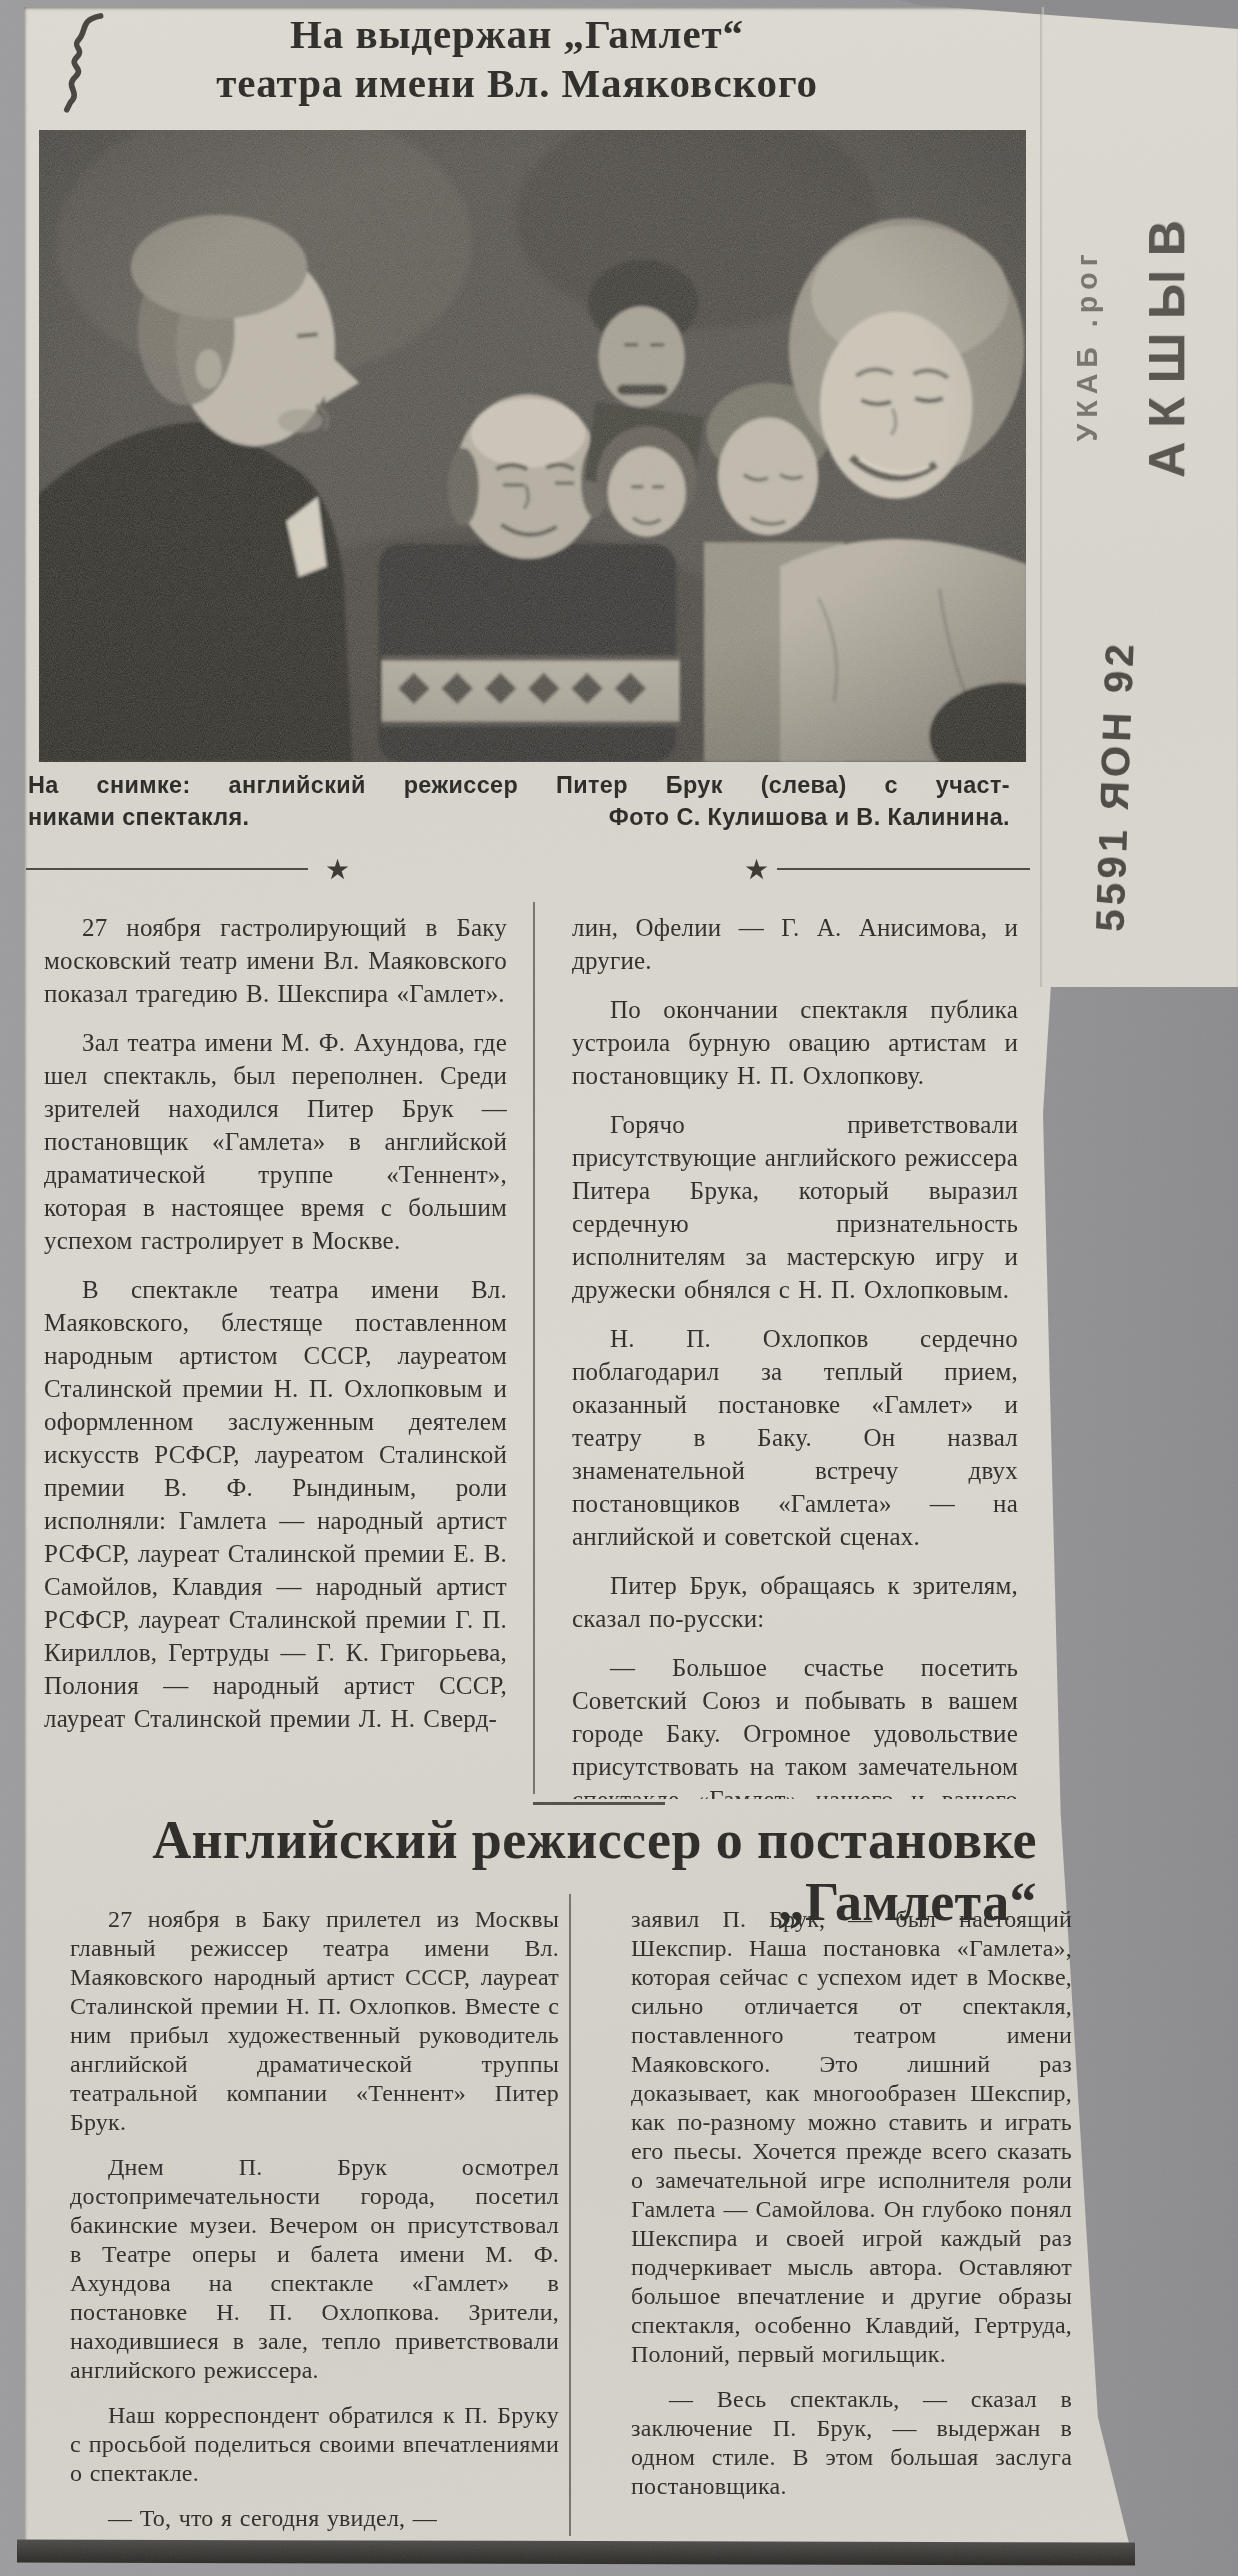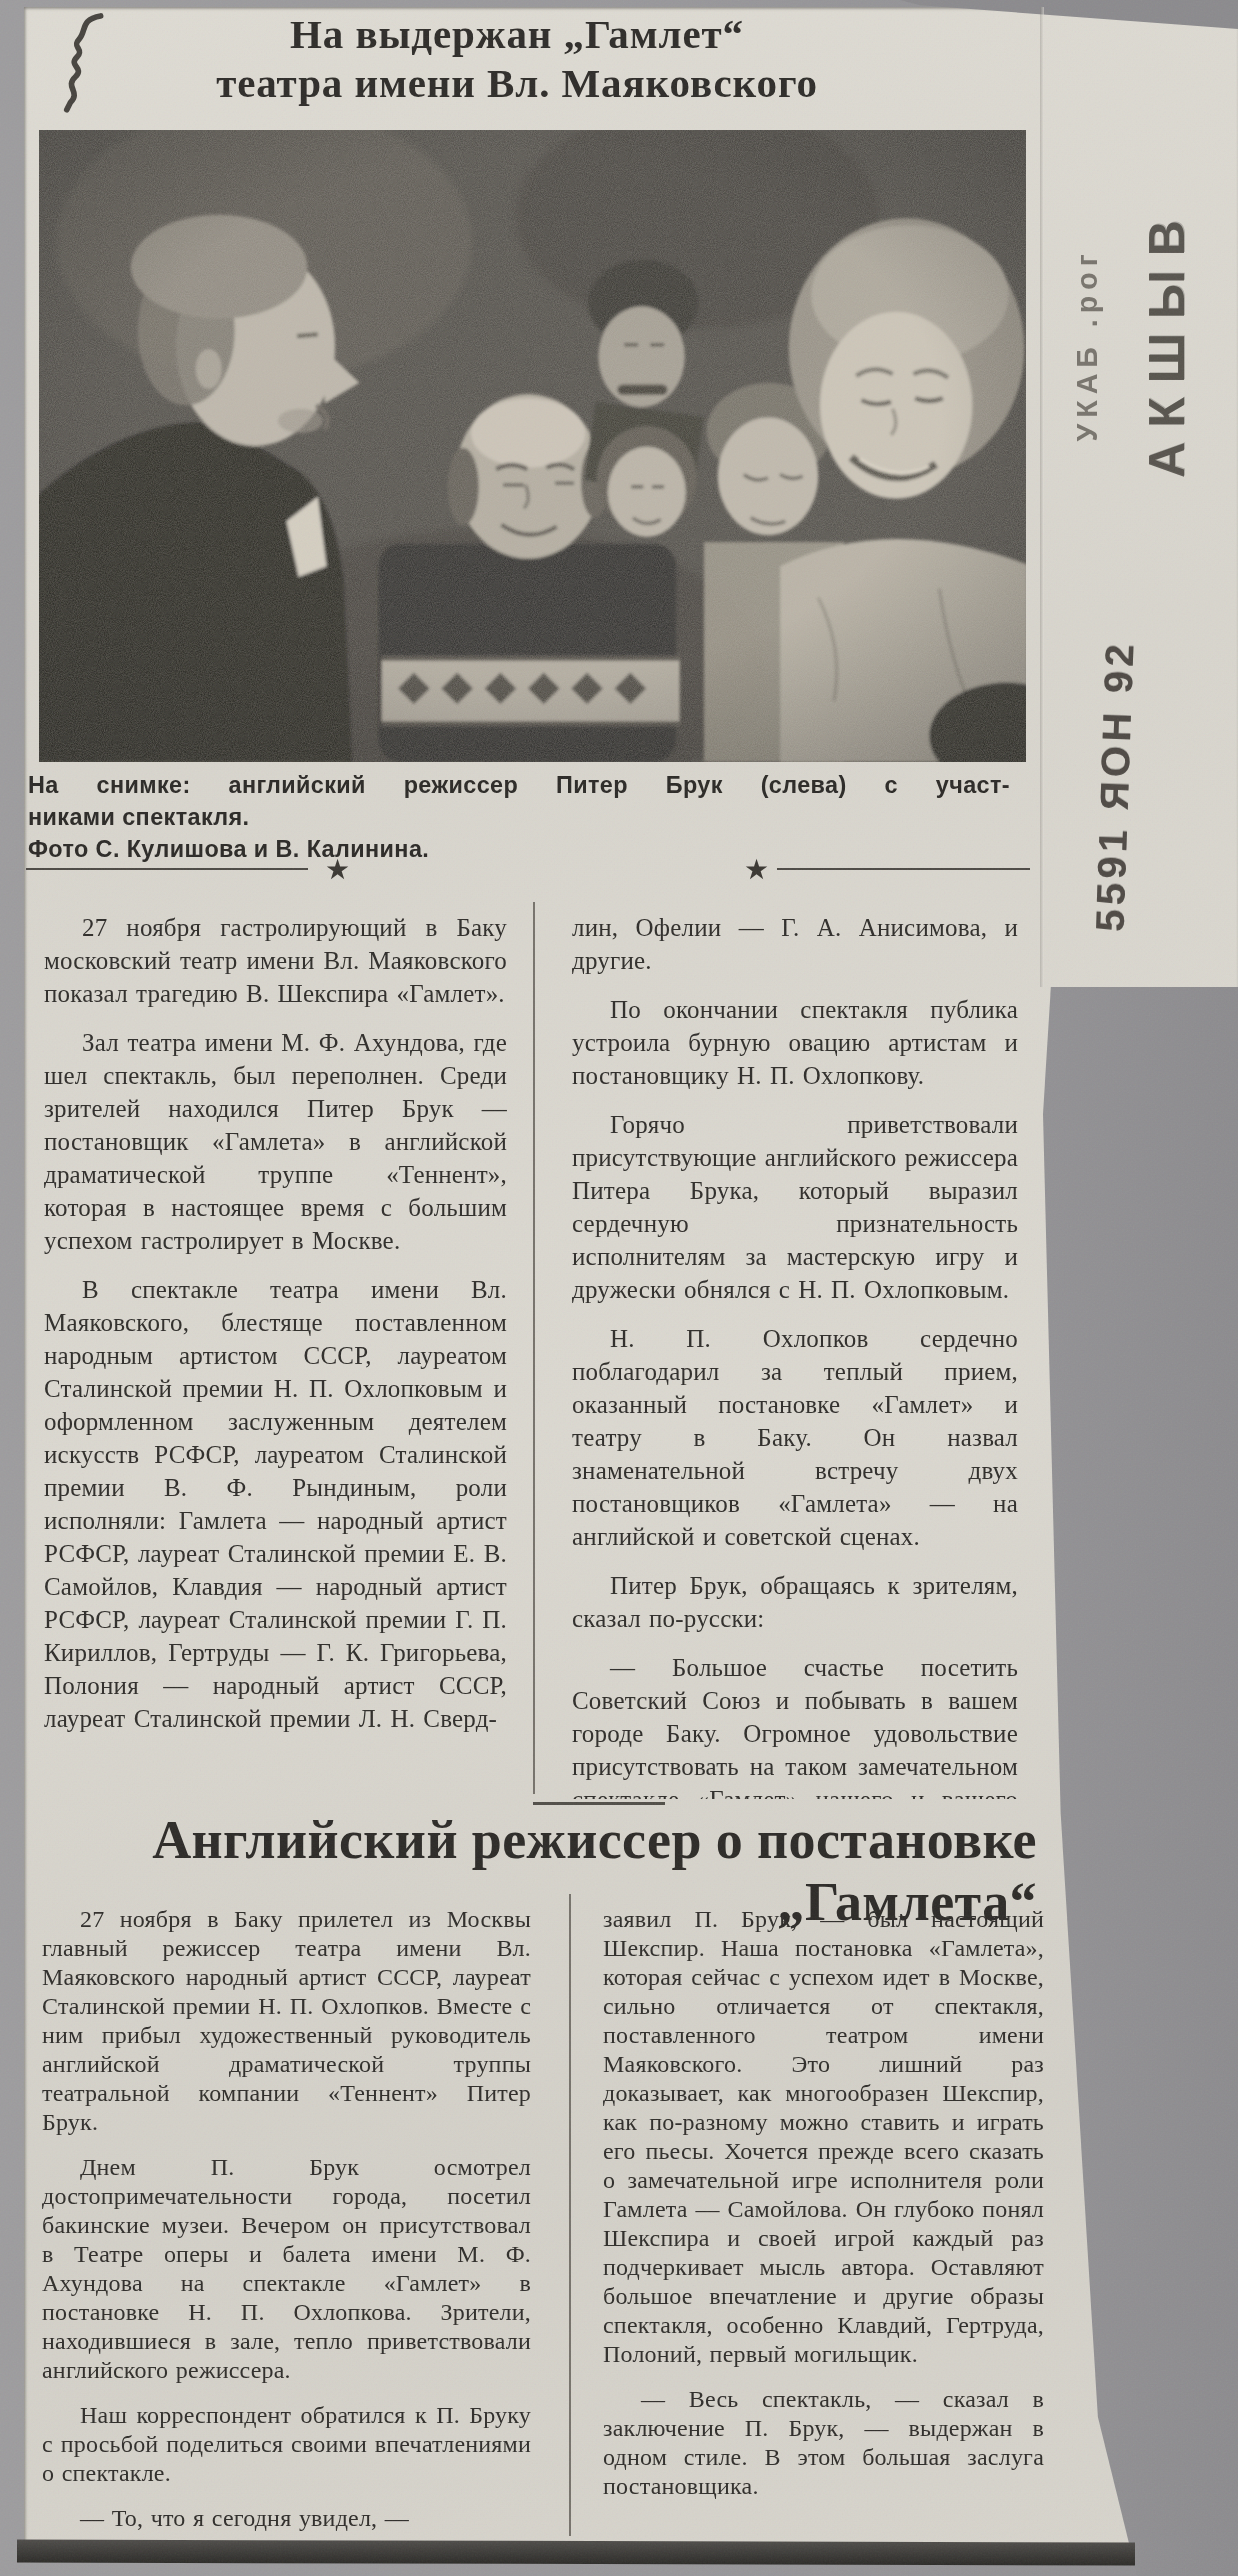--- a/index.html
+++ b/index.html
@@ -25,42 +25,42 @@
     color:#2e2c29;font-weight:bold;line-height:49px;font-size:41px;letter-spacing:0.9px;}
   
   .photo{position:absolute;left:39px;top:130px;width:987px;height:632px;
     filter:contrast(.93) brightness(1.02) sepia(.12);}
   
   .caption{position:absolute;left:28px;top:769px;width:982px;color:#2b2926;
     font-family:"Liberation Sans","DejaVu Sans",sans-serif;font-weight:bold;
     font-size:23.4px;line-height:32px;letter-spacing:0.4px;}
   .caption .c1{text-align:center;}
   .caption .c2{text-align:justify;text-align-last:justify;}
-  .caption .c3{display:flex;justify-content:space-between;flex-direction:column;}
+  .caption .c3{display:flex;justify-content:space-between;}
   
   .stardiv{position:absolute;left:26px;top:852px;width:1004px;height:35px;color:#3a3732;}
   .stardiv .rule{position:absolute;top:15.6px;height:2.6px;background:#4c4944;}
   .rule.rl{left:0;width:282px;}
   .rule.rr{left:751px;width:253px;}
   .star{position:absolute;top:0;font-size:28px;line-height:35px;}
   .star.s1{left:299px;} .star.s2{left:718px;}
   
   .col{position:absolute;overflow:hidden;color:#2f2d2a;text-align:justify;}
   .col p{margin:16px;text-indent:38px;}
   .col p.noind{text-indent:0;}
   .a1{font-size:25px;line-height:33px;word-spacing:1.7px;letter-spacing:0.2px;}
   .a1L{left:28px;top:895px;width:495px;height:904px;}
   .a1R{left:556px;top:895px;width:478px;height:904px;}
   .vline{position:absolute;width:1.7px;background:#76726b;}
   .v1{left:533px;top:902px;height:892px;}
   .v2{left:569px;top:1894px;height:642px;}
   .endrule{position:absolute;left:533px;top:1802px;width:132px;height:2.6px;background:#514e48;}
   .headline2{position:absolute;left:26px;top:1809px;width:1011px;text-align:right;
     color:#2c2a27;font-weight:bold;font-size:54px;letter-spacing:0.4px;}
-  .a2{font-size:24px;line-height:29px;word-spacing:1.3px;letter-spacing:0.2px;}
+  .a2{font-size:24px;line-height:29px;word-spacing:1.3px;letter-spacing:0.2px;padding-left:28px;}
   .a2L{left:26px;top:1889px;width:521px;height:651px;}
   .a2R{left:587px;top:1889px;width:473px;height:651px;}
   
   .v-stamp{position:absolute;white-space:nowrap;direction:rtl;unicode-bidi:bidi-override;
     font-family:"Liberation Sans","DejaVu Sans",sans-serif;font-weight:bold;
     transform:translate(-50%,-50%) rotate(-90deg);}
   .st-name{left:1167px;top:342px;font-size:50px;letter-spacing:14px;
     color:rgba(72,68,62,.85);text-shadow:0.9px 0.9px 0 rgba(40,38,34,.25);}
   .st-city{left:1087px;top:345px;font-size:28.6px;letter-spacing:6px;color:rgba(95,91,84,.8);}
   .st-date{left:1115px;top:786px;font-size:40px;letter-spacing:4.3px;

